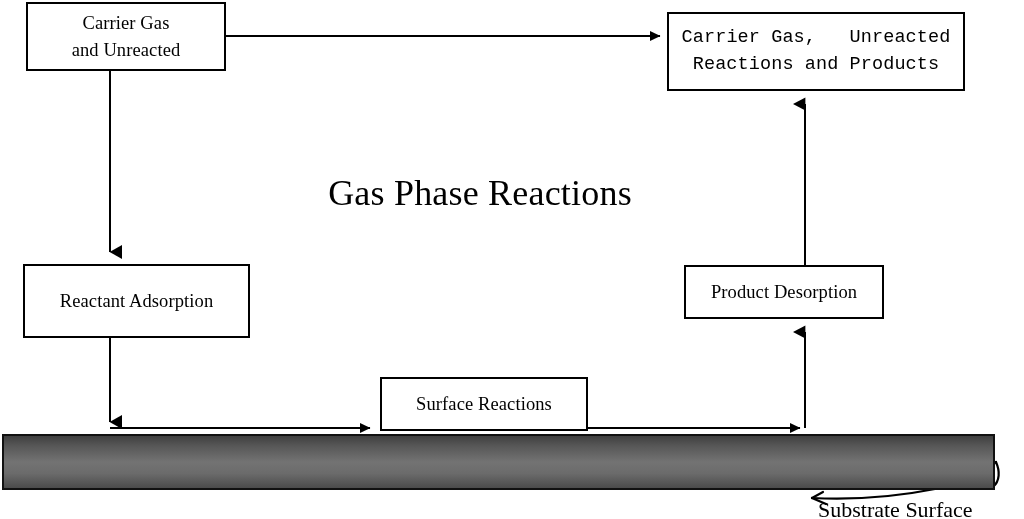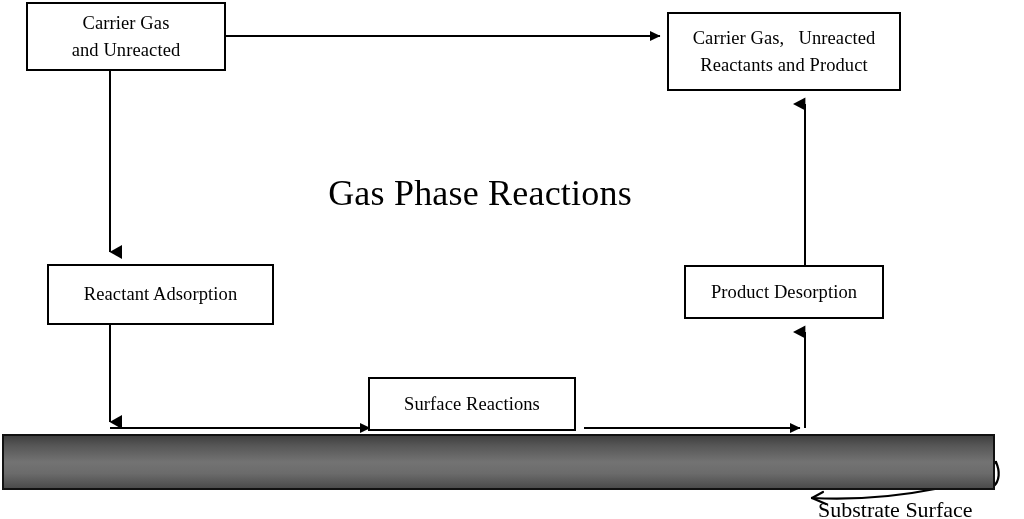--- a/index.html
+++ b/index.html
@@ -47,38 +47,38 @@
   }
   #box-inlet {
     left: 26px;
     top: 2px;
     width: 200px;
     height: 69px;
   }
   #box-outlet {
     left: 667px;
     top: 12px;
-    width: 234px;
+    width: 298px;
     height: 79px;
+    font-family: Liberation Mono, monospace;
   }
   #box-adsorption {
     left: 23px;
     top: 264px;
     width: 227px;
-    height: 61px;
-    margin-left: 24px;
+    height: 74px;
   }
   #box-desorption {
     left: 684px;
     top: 265px;
     width: 200px;
     height: 54px;
   }
   #box-surface {
-    left: 368px;
+    left: 380px;
     top: 377px;
     width: 208px;
     height: 54px;
   }
   #title-gas-phase {
     position: absolute;
     left: 0;
     top: 172px;
     width: 960px;
     text-align: center;
@@ -158,21 +158,21 @@
 
   <div id="title-gas-phase">Gas Phase Reactions</div>
 
   <div class="node-box" id="box-inlet">
     <span class="line">Carrier Gas</span>
     <span class="line">and Unreacted</span>
   </div>
 
   <div class="node-box" id="box-outlet">
     <span class="line">Carrier Gas,   Unreacted</span>
-    <span class="line">Reactants and Product</span>
+    <span class="line">Reactions and Products</span>
   </div>
 
   <div class="node-box" id="box-adsorption">
     <span class="line">Reactant Adsorption</span>
   </div>
 
   <div class="node-box" id="box-desorption">
     <span class="line">Product Desorption</span>
   </div>
 

